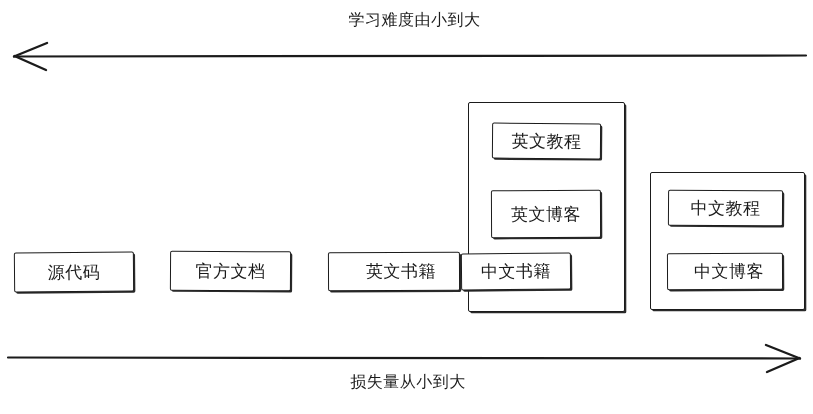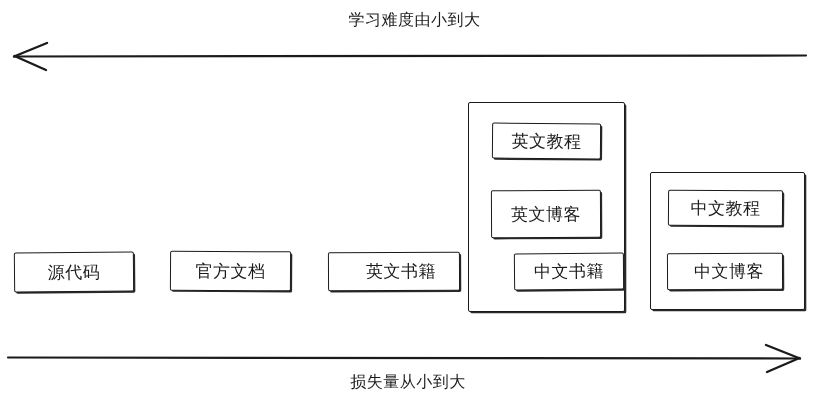--- a/index.html
+++ b/index.html
@@ -97,21 +97,21 @@
   <div class="group-box" style="left:468px; top:102px; width:157px; height:210px;"></div>
 
   <div class="node sk-d" style="left:492px; top:123px; width:109px; height:36px;">
     <span class="node-label">英文教程</span>
   </div>
 
   <div class="node sk-c" style="left:491px; top:190px; width:110px; height:48px;">
     <span class="node-label">英文博客</span>
   </div>
 
-  <div class="node sk-a" style="left:514px; top:253px; width:110px; height:37px;">
+  <div class="node sk-a" style="left:461px; top:253px; width:110px; height:37px;">
     <span class="node-label">中文书籍</span>
   </div>
 
   <div class="group-box" style="left:650px; top:172px; width:155px; height:138px;"></div>
 
   <div class="node sk-b" style="left:668px; top:190px; width:115px; height:36px;">
     <span class="node-label">中文教程</span>
   </div>
 
   <div class="node sk-c" style="left:667px; top:253px; width:116px; height:37px;padding-left:8px;">

